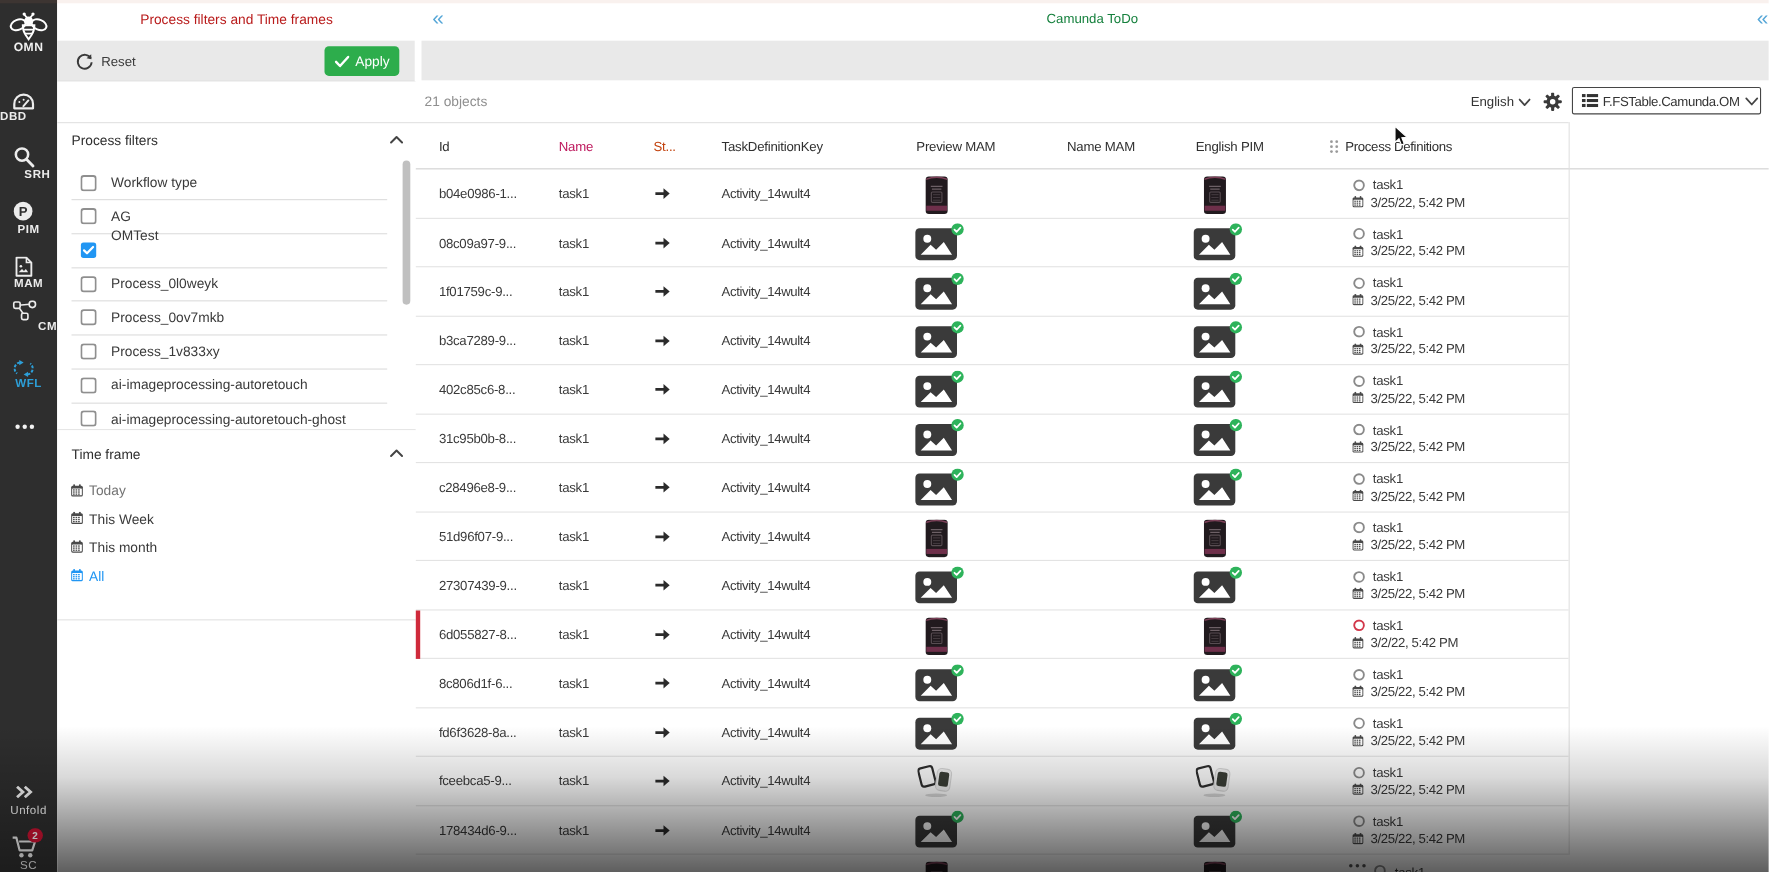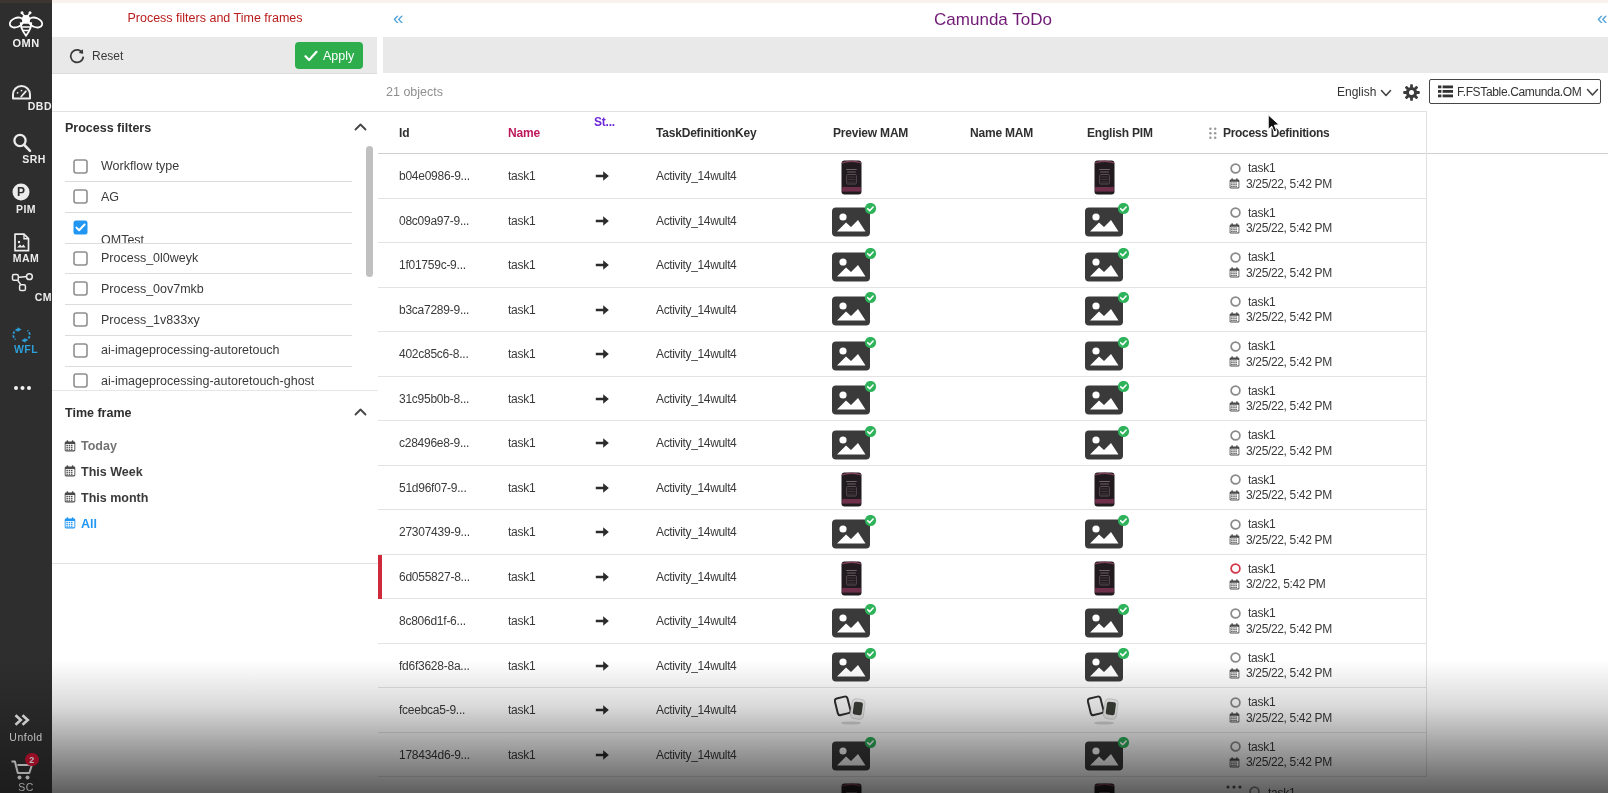--- a/index.html
+++ b/index.html
@@ -1,19 +1,19 @@
 <!DOCTYPE html>
 <html><head><meta charset="utf-8">
 <style>
 html,body{margin:0;padding:0}
 body{width:1608px;height:793px;overflow:hidden;position:relative;background:#fff;
  font-family:"Liberation Sans",sans-serif;-webkit-font-smoothing:antialiased}
 .abs{position:absolute}
 .txt{position:absolute;white-space:nowrap;color:#3a3a3a;font-size:12px;line-height:1}
-.b{font-weight:bold}
+.b{font-weight:normal}
 </style></head><body>
 
 <div class="abs" style="left:0;top:0;width:52px;height:793px;background:#2e2e2e"></div>
 <svg class="abs" style="left:8px;top:10px" width="36" height="28" viewBox="0 0 36 28">
 <g stroke="#fff" fill="none" stroke-width="1.8">
 <ellipse cx="8.5" cy="12.5" rx="7" ry="4.6" transform="rotate(-22 8.5 12.5)"></ellipse>
 <ellipse cx="27.5" cy="12.5" rx="7" ry="4.6" transform="rotate(22 27.5 12.5)"></ellipse>
 </g>
 <path d="M14 3.2 L16.5 6 M22 3.2 L19.5 6" stroke="#fff" stroke-width="1.6" stroke-linecap="round"></path>
 <circle cx="14" cy="2.8" r="1.5" fill="#fff"></circle>
@@ -22,21 +22,21 @@
 <path d="M12.7 13 h10.6 c0 3-1 6.5-2.6 8.8 l-2.7 4 l-2.7-4 c-1.6-2.3-2.6-5.8-2.6-8.8 z" fill="none" stroke="#fff" stroke-width="1.7"></path>
 <path d="M13.4 17 h9.2 M14.6 20.5 h6.8" stroke="#fff" stroke-width="1.6"></path>
 </svg>
 <div class="txt" style="left:0;top:38px;width:52px;text-align:center;color:#f2f2f2;font-size:11px;font-weight:bold;letter-spacing:0.5px">OMN</div>
 <svg class="abs" style="left:11px;top:84px" width="21" height="16" viewBox="0 0 21 16">
 <path d="M2 14.5 v-4 a8.5 8.5 0 0 1 17 0 v4 z" fill="none" stroke="#ececec" stroke-width="2" stroke-linejoin="round"></path>
 <circle cx="6.6" cy="8.8" r="0.9" fill="#ececec"></circle>
     <circle cx="10.5" cy="6.6" r="0.9" fill="#ececec"></circle>
 <path d="M10.3 12.5 L14.8 7.3" stroke="#ececec" stroke-width="1.8" stroke-linecap="round"></path>
 </svg>
-<div class="txt" style="left:0;top:101px;width:52px;text-align:right;color:#ececec;font-size:10.5px;font-weight:bold;letter-spacing:0.5px">DBD</div>
+<div class="txt" style="left:0;top:101px;width:52px;text-align:left;color:#ececec;font-size:10.5px;font-weight:bold;letter-spacing:0.5px">DBD</div>
 <svg class="abs" style="left:12px;top:132px" width="20" height="21" viewBox="0 0 20 21">
 <circle cx="8" cy="8.5" r="5.6" fill="none" stroke="#ececec" stroke-width="2.3"></circle>
 <path d="M12.3 13 L18 18.8" stroke="#ececec" stroke-width="2.6" stroke-linecap="round"></path>
 </svg>
 <div class="txt" style="left:0;top:154px;width:68px;text-align:center;color:#ececec;font-size:10.5px;font-weight:bold;letter-spacing:0.5px">SRH</div>
 <svg class="abs" style="left:12px;top:183px" width="18" height="18" viewBox="0 0 18 18">
 <circle cx="9" cy="9" r="8.5" fill="#ececec"></circle>
 <text x="9" y="13.2" font-family="Liberation Sans" font-size="12" font-weight="bold" fill="#2e2e2e" text-anchor="middle">P</text>
 </svg>
 <div class="txt" style="left:0;top:204px;width:52px;text-align:center;color:#ececec;font-size:10.5px;font-weight:bold;letter-spacing:0.5px">PIM</div>
@@ -105,21 +105,21 @@
 <div class="abs" style="left:65px;top:181.3px;width:287px;height:1px;background:#dcdcdc"></div>
 <svg style="position:absolute;left:73px;top:189.2px" width="15" height="15" viewBox="0 0 15 15">
     <rect x="1" y="1" width="13" height="13" rx="2.2" fill="#fff" stroke="#8f8f8f" stroke-width="1.6"></rect>
   </svg>
 <div class="txt" style="left:101px;top:190.7px;font-size:12.5px">AG</div>
 <div class="abs" style="left:65px;top:212.0px;width:287px;height:1px;background:#dcdcdc"></div>
 <svg style="position:absolute;left:73px;top:219.9px" width="15" height="15" viewBox="0 0 15 15">
     <rect x="0.5" y="0.5" width="14" height="14" rx="2.5" fill="#2196f3"></rect>
     <path d="M3.4 7.6 l2.7 2.7 l5.5-5.8" stroke="#fff" stroke-width="2" fill="none" stroke-linecap="round" stroke-linejoin="round"></path>
   </svg>
-<div class="txt" style="left:101px;top:234px;font-size:12.5px">OMTest</div>
+<div class="txt" style="left:101px;top:208px;font-size:12.5px">OMTest</div>
 <div class="abs" style="left:65px;top:242.7px;width:287px;height:1px;background:#dcdcdc"></div>
 <svg style="position:absolute;left:73px;top:250.60000000000002px" width="15" height="15" viewBox="0 0 15 15">
     <rect x="1" y="1" width="13" height="13" rx="2.2" fill="#fff" stroke="#8f8f8f" stroke-width="1.6"></rect>
   </svg>
 <div class="txt" style="left:101px;top:252.1px;font-size:12.5px">Process_0l0weyk</div>
 <div class="abs" style="left:65px;top:273.4px;width:287px;height:1px;background:#dcdcdc"></div>
 <svg style="position:absolute;left:73px;top:281.3px" width="15" height="15" viewBox="0 0 15 15">
     <rect x="1" y="1" width="13" height="13" rx="2.2" fill="#fff" stroke="#8f8f8f" stroke-width="1.6"></rect>
   </svg>
 <div class="txt" style="left:101px;top:282.8px;font-size:12.5px">Process_0ov7mkb</div>
@@ -212,21 +212,21 @@
       <rect x="7" y="6.7" width="1.5" height="1.2"></rect>
       <rect x="2.4" y="8.6" width="1.5" height="1.2"></rect>
       <rect x="4.7" y="8.6" width="1.5" height="1.2"></rect>
       <rect x="7" y="8.6" width="1.5" height="1.2"></rect>
     </g>
   </svg>
 <div class="txt b" style="left:81px;top:517.7px;font-size:12.5px;color:#2196f3">All</div>
 <div class="abs" style="left:52px;top:563px;width:326px;height:1px;background:#e2e2e2"></div>
 <div class="abs" style="left:378px;top:0;width:1230px;height:793px;background:#fff"></div>
 <div class="txt" style="left:393px;top:8px;font-size:19px;color:#55a6d7">«</div>
-<div class="txt" style="left:378px;top:11px;width:1230px;text-align:center;font-size:17px;color:#701a75">Camunda ToDo</div>
+<div class="txt" style="left:378px;top:11px;width:1230px;text-align:center;font-size:12px;color:#15803d">Camunda ToDo</div>
 <div class="txt" style="left:1597px;top:8px;font-size:19px;color:#55a6d7">«</div>
 <div class="abs" style="left:383px;top:37px;width:1225px;height:36px;background:#e9e9e9"></div>
 <div class="txt" style="left:386px;top:86px;color:#8f8f8f;font-size:12.5px">21 objects</div>
 <div class="txt" style="left:1337px;top:86px;color:#333;font-size:12px">English</div>
 <svg class="abs" style="left:1380px;top:89px" width="12" height="8" viewBox="0 0 12 8">
 <path d="M1.5 1.5 L6 6.5 L10.5 1.5" stroke="#444" stroke-width="1.6" fill="none" stroke-linecap="round" stroke-linejoin="round"></path>
 </svg>
 <svg class="abs" style="left:1403px;top:84px" width="17" height="17" viewBox="0 0 17 17">
 <g fill="#3a3a3a">
 <circle cx="8.5" cy="8.5" r="5.6"></circle>
@@ -258,38 +258,38 @@
 </svg>
 <div class="txt" style="left:1457px;top:86px;color:#333;font-size:12px;letter-spacing:-0.35px">F.FSTable.Camunda.OM</div>
 <svg class="abs" style="left:1586px;top:88px" width="13" height="9" viewBox="0 0 13 9">
 <path d="M1.5 1.5 L6.5 7 L11.5 1.5" stroke="#444" stroke-width="1.6" fill="none" stroke-linecap="round" stroke-linejoin="round"></path>
 </svg>
 <div class="abs" style="left:52px;top:111px;width:1374px;height:1px;background:#e2e2e2"></div>
 <div class="abs" style="left:378px;top:153px;width:1230px;height:1px;background:#cfcfcf"></div>
 <div class="abs" style="left:1426px;top:111px;width:1px;height:666px;background:#e0e0e0"></div>
 <div class="txt b" style="left:399px;top:127px;font-size:12px;letter-spacing:-0.2px;color:#2f2f2f">Id</div>
 <div class="txt b" style="left:508px;top:127px;font-size:12px;letter-spacing:-0.2px;color:#be185d">Name</div>
-<div class="txt b" style="left:594px;top:116px;font-size:12px;letter-spacing:-0.2px;color:#6d28d9">St...</div>
+<div class="txt b" style="left:594px;top:127px;font-size:12px;letter-spacing:-0.2px;color:#c2410c">St...</div>
 <div class="txt b" style="left:656px;top:127px;font-size:12px;letter-spacing:-0.2px;color:#2f2f2f">TaskDefinitionKey</div>
 <div class="txt b" style="left:833px;top:127px;font-size:12px;letter-spacing:-0.2px;color:#2f2f2f">Preview MAM</div>
 <div class="txt b" style="left:970px;top:127px;font-size:12px;letter-spacing:-0.2px;color:#2f2f2f">Name MAM</div>
 <div class="txt b" style="left:1087px;top:127px;font-size:12px;letter-spacing:-0.2px;color:#2f2f2f">English PIM</div>
 <svg class="abs" style="left:1208px;top:127px" width="10" height="13" viewBox="0 0 10 13">
 <g fill="#9a9a9a">
       <circle cx="2.4" cy="1.8" r="1.25"></circle>
       <circle cx="7.2" cy="1.8" r="1.25"></circle>
 <circle cx="2.4" cy="6.3" r="1.25"></circle>
       <circle cx="7.2" cy="6.3" r="1.25"></circle>
 <circle cx="2.4" cy="10.8" r="1.25"></circle>
       <circle cx="7.2" cy="10.8" r="1.25"></circle>
     </g>
 </svg>
 <div class="txt b" style="left:1223px;top:127px;font-size:12px;letter-spacing:-0.3px;color:#2f2f2f">Process Definitions</div>
 <div class="abs" style="left:378px;top:197.5px;width:1048px;height:1px;background:#e3e3e3"></div>
-<div class="txt" style="left:399px;top:170.2px;letter-spacing:-0.25px">b04e0986-9...</div>
+<div class="txt" style="left:399px;top:170.2px;letter-spacing:-0.25px">b04e0986-1...</div>
 <div class="txt" style="left:508px;top:170.2px;letter-spacing:-0.25px">task1</div>
 <svg style="position:absolute;left:595px;top:170.25px" width="15" height="12" viewBox="0 0 15 12">
     <path d="M0.8 6 H9.5" stroke="#2b2b2b" stroke-width="2.5"></path>
     <path d="M8.2 1.2 L13.8 6 L8.2 10.8 Z" fill="#2b2b2b"></path>
   </svg>
 <div class="txt" style="left:656px;top:170.2px;letter-spacing:-0.35px">Activity_14wult4</div>
 <svg style="position:absolute;left:841px;top:160.0px" width="21" height="35" viewBox="0 0 21 35">
     <rect x="0.5" y="0.5" width="20" height="34" rx="3" fill="#211a1e"></rect>
     <path d="M1 3.6 q9.5-3.4 19 0 v-1.4 q-9.5-3.4-19 0 z" fill="#7c4058"></path>
     <rect x="1.1" y="27" width="18.8" height="4.6" fill="#6e2f4a"></rect>

